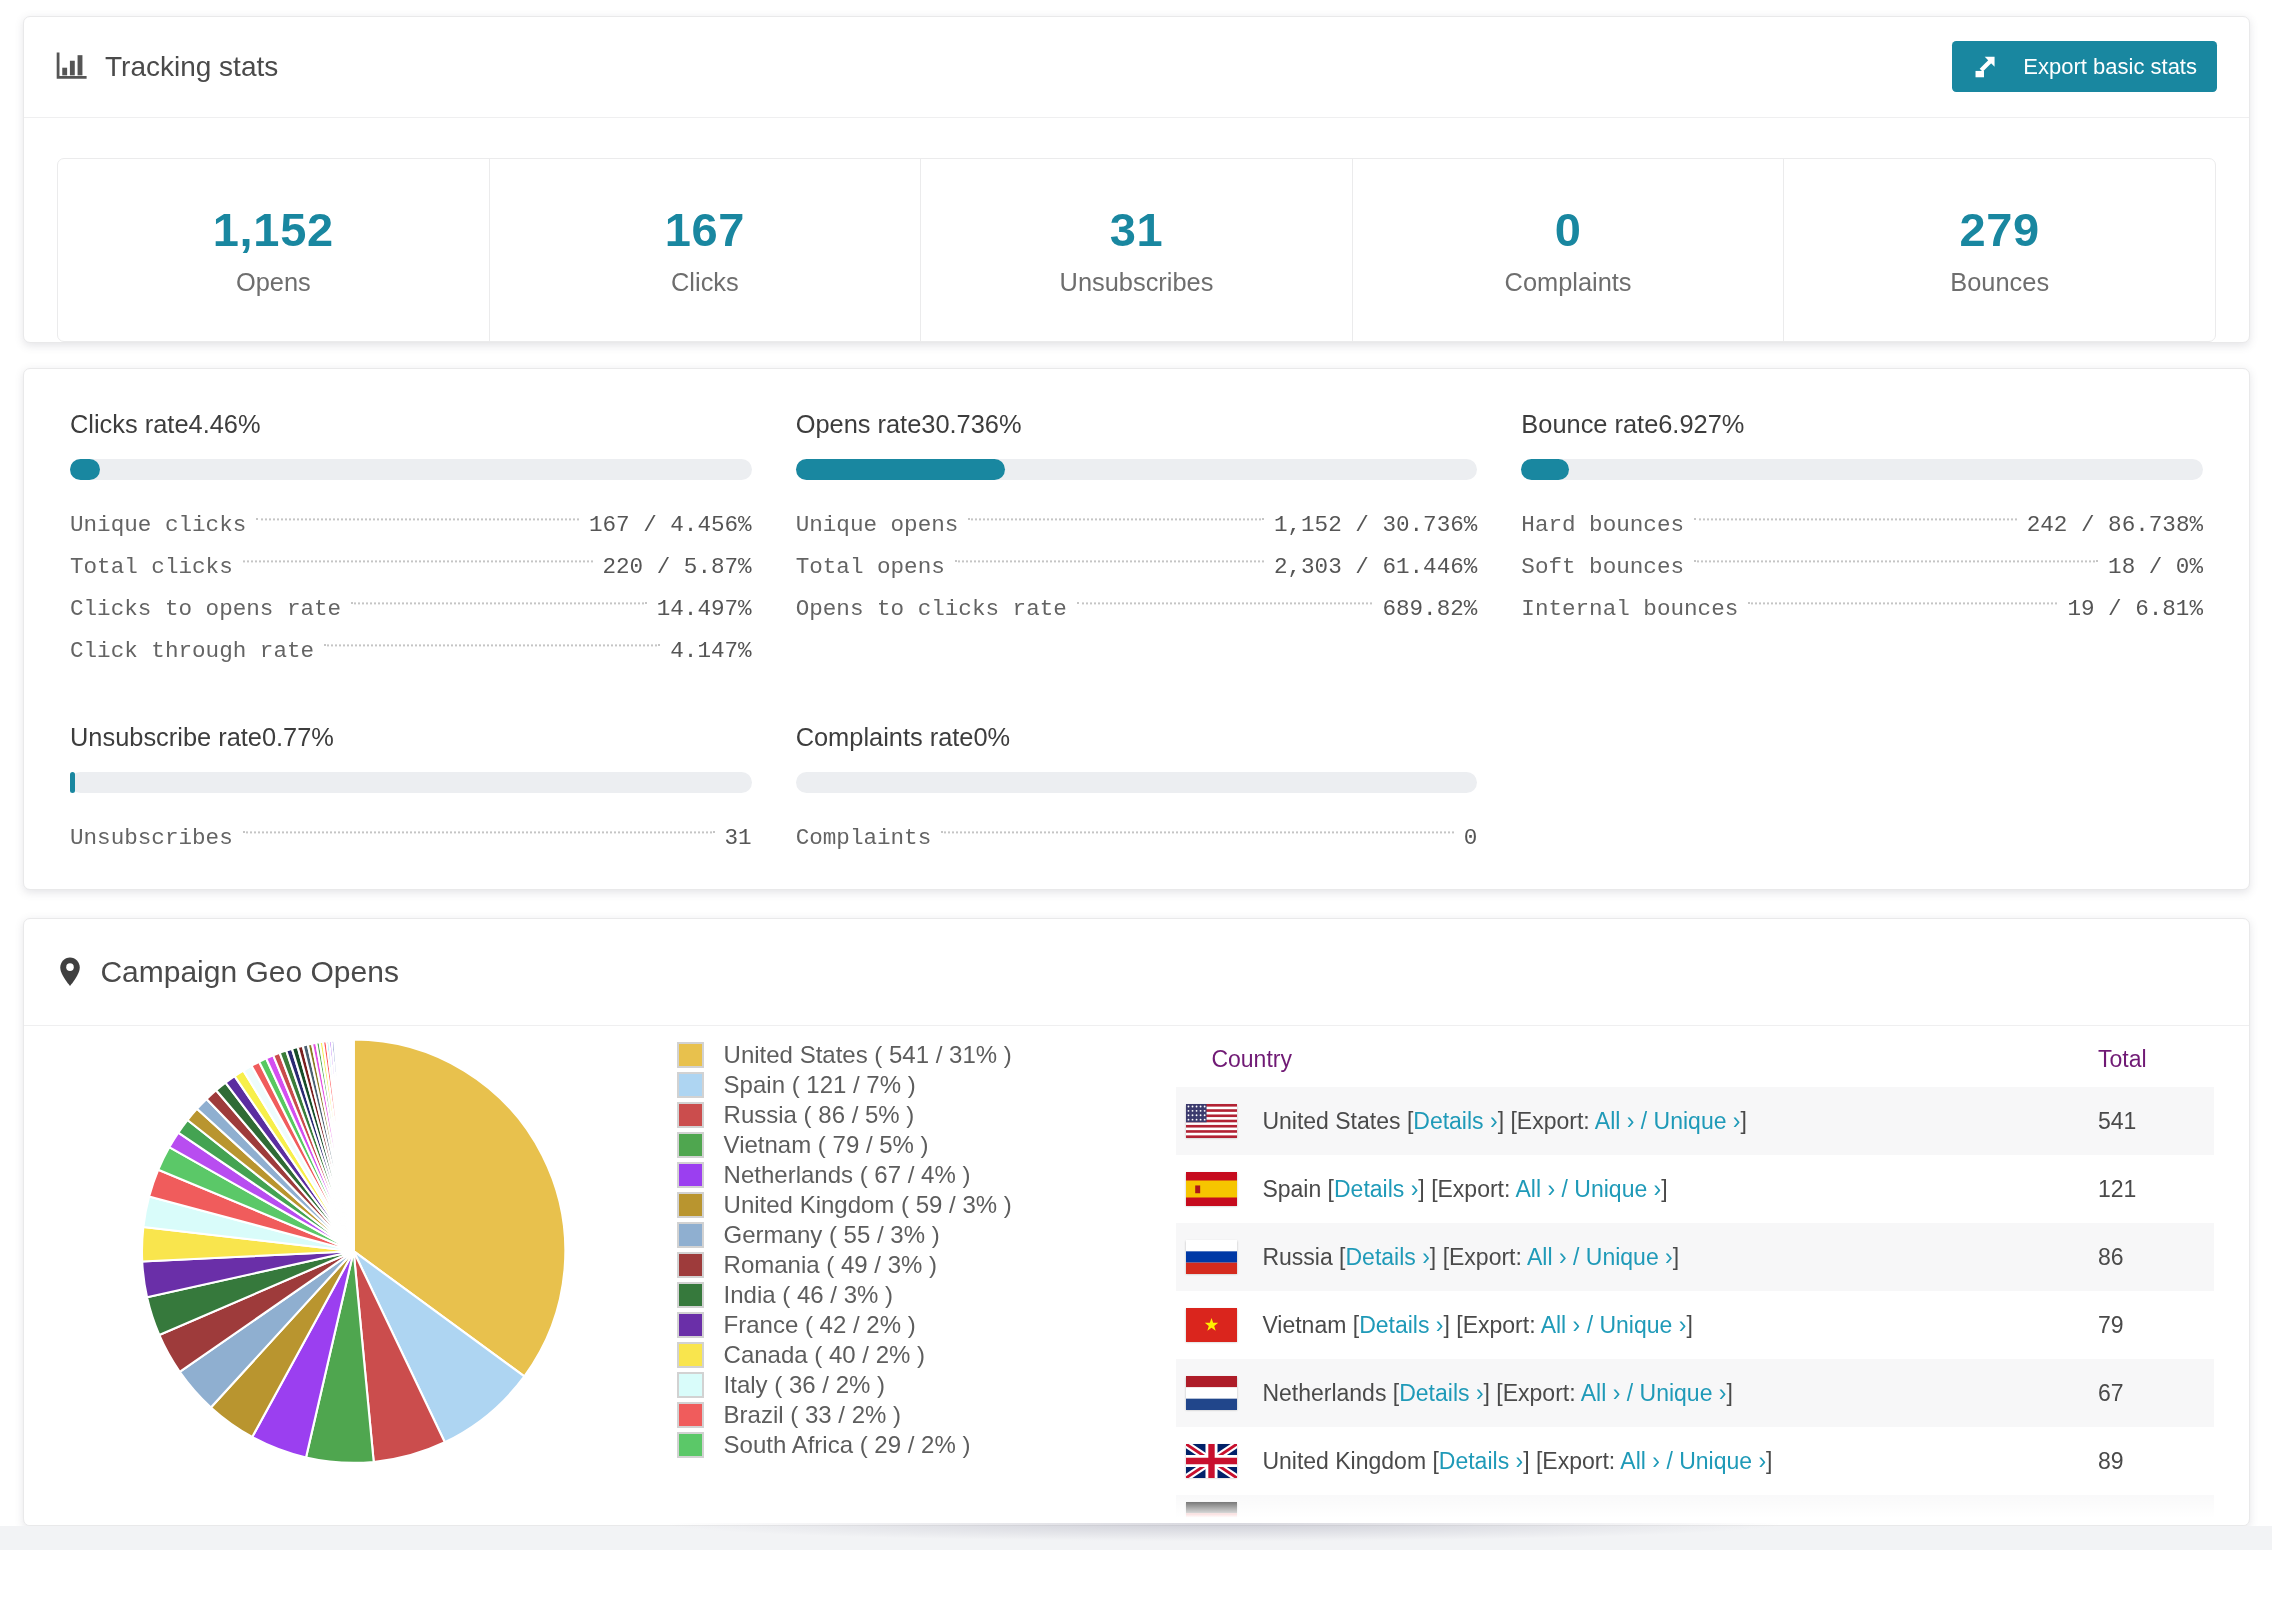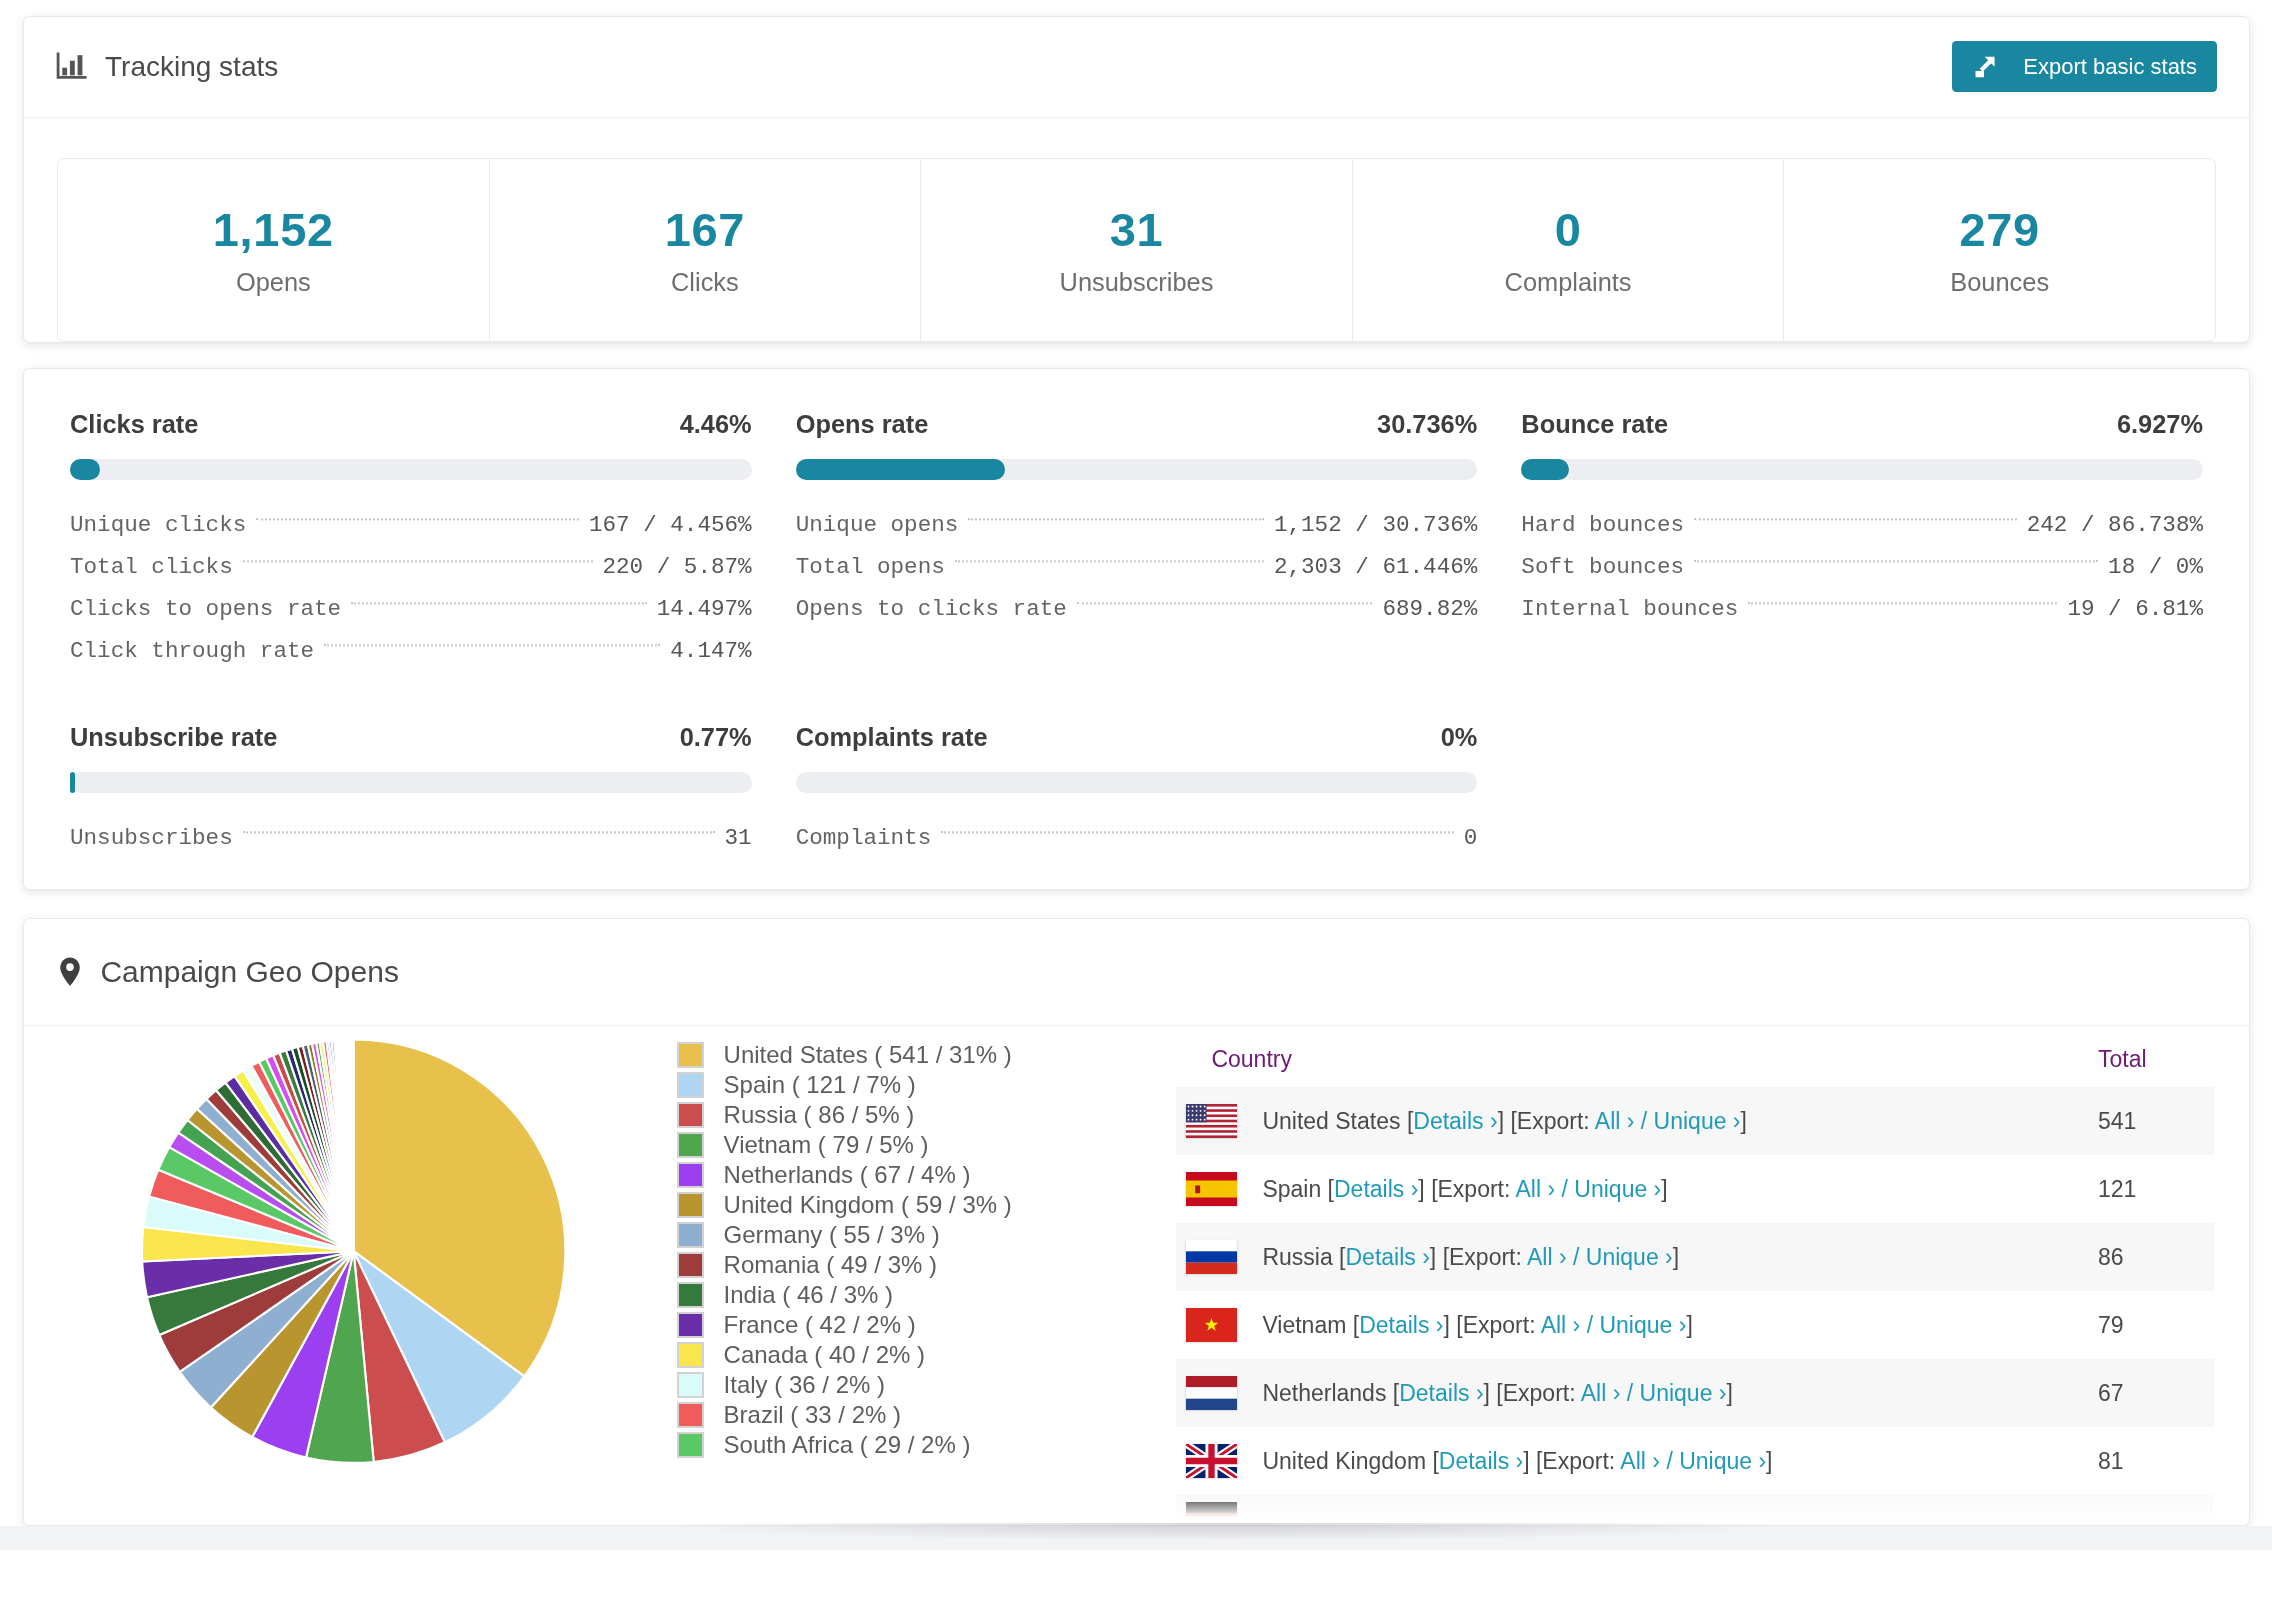--- a/index.html
+++ b/index.html
@@ -26,21 +26,21 @@
   .stats-row{
     display:flex;margin:40px 33px 0;border:1.4px solid #ebebec;border-radius:7px;height:182px;
   }
   .stat{flex:1;display:flex;flex-direction:column;align-items:center;justify-content:center;border-right:1.4px solid #ebebec;}
   .stat:last-child{border-right:none;}
   .stat-value{font-size:47px;font-weight:700;color:#1987a0;letter-spacing:0.7px;}
   .stat-label{font-size:25.4px;color:#6e6e6e;margin-top:11.3px;}
   
   .rates-card{margin-top:25.4px;height:522px;padding:41px 46px 0;}
   .rates-grid{display:grid;grid-template-columns:1fr 1fr 1fr;column-gap:44px;row-gap:51px;}
-  .rate-head{display:flex;justify-content:space-between;align-items:baseline;font-size:25.4px;font-weight:700;color:#3d3d3d;}
+  .rate-head{display:flex;align-items:baseline;font-size:25.4px;font-weight:400;color:#3d3d3d;}
   .bar{margin-top:20px;height:21px;background:#eceef1;border-radius:10.6px;}
   .bar-fill{height:21px;border-radius:10.6px;background:#1987a0;min-width:0;}
   .rate-rows{margin-top:24px;}
   .rate-row{display:flex;align-items:center;font-size:22.6px;color:#646464;height:42px;font-family:Liberation Mono, monospace;}
   .leader{flex:1;margin:0 10px;border-bottom:2.1px dotted #c5c5c5;transform:translateY(-5.6px);}
   .rate-val{color:#555;white-space:nowrap;}
   
   .geo-card{margin-top:28px;height:608px;position:relative;overflow:hidden;}
   .geo-head{
     display:flex;align-items:center;gap:18.4px;height:106px;padding:0 34px;
@@ -487,21 +487,21 @@
 
   <div class="trow">
     <span class="flag"><svg width="51" height="34" viewBox="0 0 72 48">
                   <rect width="72" height="48" fill="#012169"></rect>
       <path d="M0,0 L72,48 M72,0 L0,48" stroke="#fff" stroke-width="10"></path>
       <path d="M0,0 L72,48 M72,0 L0,48" stroke="#c8102e" stroke-width="4"></path>
       <path d="M36,0 V48 M0,24 H72" stroke="#fff" stroke-width="17"></path>
       <path d="M36,0 V48 M0,24 H72" stroke="#c8102e" stroke-width="9"></path>
                 </svg></span>
     <span class="cname-cell"><span>United Kingdom</span> <span class="br">[</span><a class="tlink">Details ›</a><span class="br">]</span> <span class="br">[Export:</span> <a class="tlink">All ›</a> <a class="tlink">/</a> <a class="tlink">Unique ›</a><span class="br">]</span></span>
-    <span class="total-cell">81</span>
+    <span class="total-cell">89</span>
   </div>
 
   <div class="trow odd partial">
     <span class="flag"><svg width="51" height="34" viewBox="0 0 72 48">
                   <rect width="72" height="16" fill="#000000"></rect>
                   <rect y="16" width="72" height="16" fill="#dd0000"></rect>
                   <rect y="32" width="72" height="16" fill="#ffce00"></rect>
                 </svg></span>
     <span class="cname-cell"><span></span></span>
     <span class="total-cell"></span>

